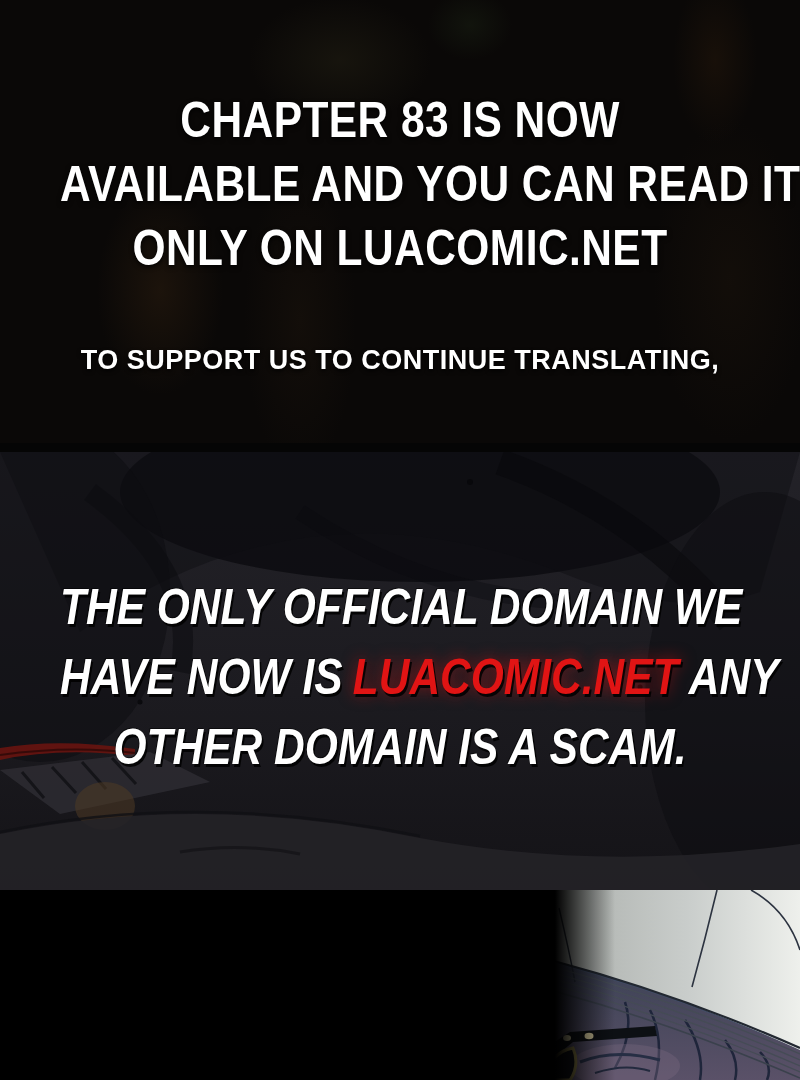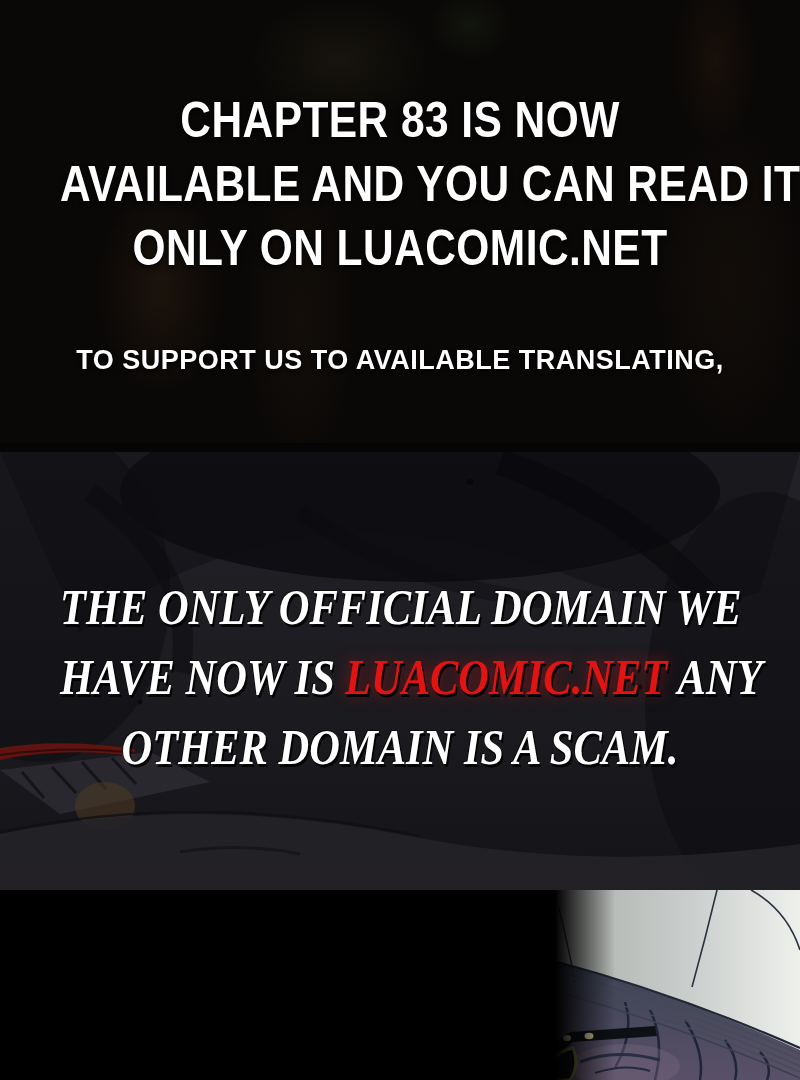--- a/index.html
+++ b/index.html
@@ -37,21 +37,20 @@
   }
   .support .line { white-space:nowrap; }
 
   
   .divider { position:absolute; top:443px; left:0; width:800px; height:9px; background:#050505; }
 
   
   .sec2 {
     top:452px; height:438px;
     background:linear-gradient(180deg,#232228 0%,#1c1b20 55%,#141317 100%);
-    font-family:Liberation Serif, serif;
   }
   .sec2 .bg-art { position:absolute; inset:0; }
   .warning {
     position:absolute; top:120px; left:0; width:100%;
     text-align:center; color:#fff; font-weight:bold; font-style:italic;
     font-size:50px; line-height:70px;
     text-shadow:2px 3px 0 rgba(0,0,0,.85), -1px -1px 0 rgba(0,0,0,.55);
   }
   .warning .wline { transform:scaleX(.85); transform-origin:50% 50%; white-space:nowrap; }
   .warning .red {
@@ -68,21 +67,21 @@
 
 <div class="page">
 
   <section class="sec1">
     <div class="headline">
       <div class="line">CHAPTER 83 IS NOW</div>
       <div class="line">AVAILABLE AND YOU CAN READ IT</div>
       <div class="line">ONLY ON LUACOMIC.NET</div>
     </div>
     <div class="support">
-      <div class="line">TO SUPPORT US TO AVAILABLE TRANSLATING,</div>
+      <div class="line">TO SUPPORT US TO CONTINUE TRANSLATING,</div>
     </div>
   </section>
 
   <div class="divider"></div>
 
   <section class="sec2">
     <svg class="bg-art" viewBox="0 0 800 438" preserveAspectRatio="none">
       <ellipse cx="420" cy="40" rx="300" ry="90" fill="#0a0a0d" opacity="0.75"></ellipse>
       <path d="M80 180 Q 300 20 560 120 Q 680 170 760 140 L 800 0 L 0 0 Z" fill="#0d0d11" opacity="0.45"></path>
       <path d="M 500 10 Q 640 60 730 170" stroke="#08080b" stroke-width="26" fill="none" opacity="0.6"></path>

